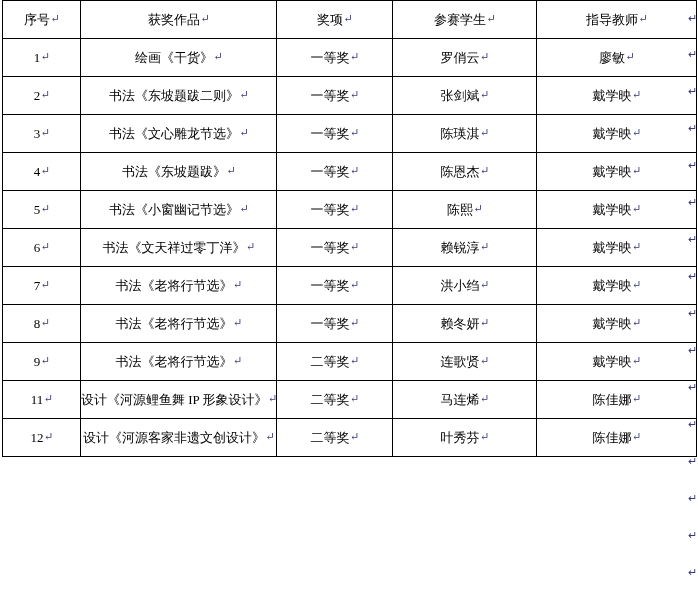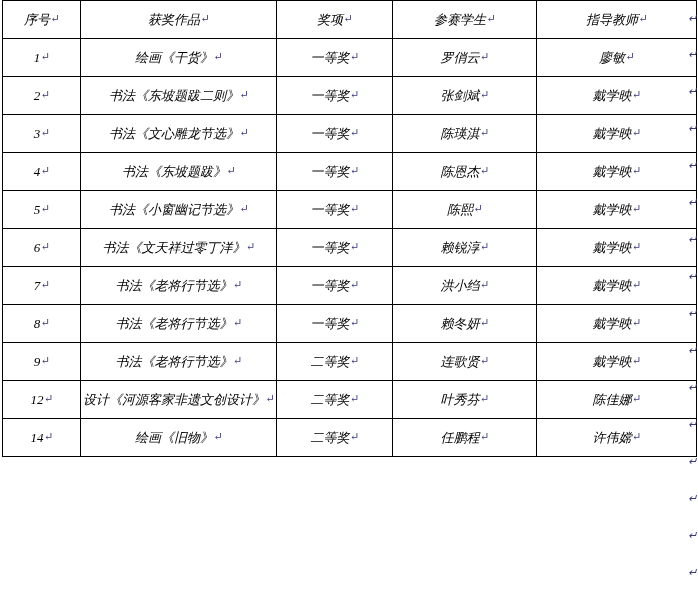--- a/index.html
+++ b/index.html
@@ -11,21 +11,20 @@
     width: 698px;
     height: 616px;
     font-family: "Liberation Serif", "DejaVu Serif", serif;
     color: #000000;
     overflow: hidden;
   }
   .doc {
     width: 698px;
     height: 616px;
     position: relative;
-    font-style: italic;
   }
   table.award-table {
     border-collapse: collapse;
     width: 694px;
     margin-left: 2px;
     table-layout: fixed;
   }
   table.award-table td,
   table.award-table th {
     border: 1px solid #000000;
@@ -165,33 +164,33 @@
         <td><span class="cellwrap">戴学映</span></td>
       </tr>
       <tr>
         <td><span class="cellwrap">9</span></td>
         <td><span class="cellwrap">书法《老将行节选》</span></td>
         <td><span class="cellwrap">二等奖</span></td>
         <td><span class="cellwrap">连歌贤</span></td>
         <td><span class="cellwrap">戴学映</span></td>
       </tr>
       <tr>
+        <td><span class="cellwrap">11</span></td>
+        <td><span class="cellwrap">设计《河源鲤鱼舞 IP 形象设计》</span></td>
+        <td><span class="cellwrap">二等奖</span></td>
+        <td><span class="cellwrap">马连烯</span></td>
+        <td><span class="cellwrap">陈佳娜</span></td>
+      </tr>
+      <tr>
         <td><span class="cellwrap">12</span></td>
         <td><span class="cellwrap">设计《河源客家非遗文创设计》</span></td>
         <td><span class="cellwrap">二等奖</span></td>
         <td><span class="cellwrap">叶秀芬</span></td>
         <td><span class="cellwrap">陈佳娜</span></td>
       </tr>
-      <tr>
-        <td><span class="cellwrap">14</span></td>
-        <td><span class="cellwrap">绘画《旧物》</span></td>
-        <td><span class="cellwrap">二等奖</span></td>
-        <td><span class="cellwrap">任鹏程</span></td>
-        <td><span class="cellwrap">许伟嫦</span></td>
-      </tr>
     </tbody>
   </table>
 
   <div class="margin-marks">
     <div class="first">↵</div>
     <div>↵</div>
     <div>↵</div>
     <div>↵</div>
     <div>↵</div>
     <div>↵</div>

